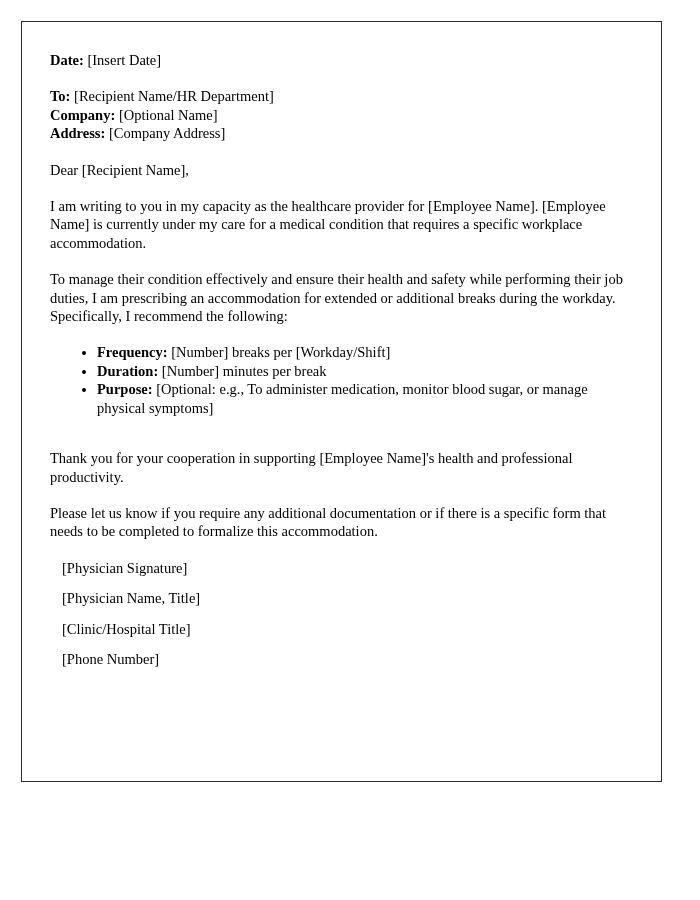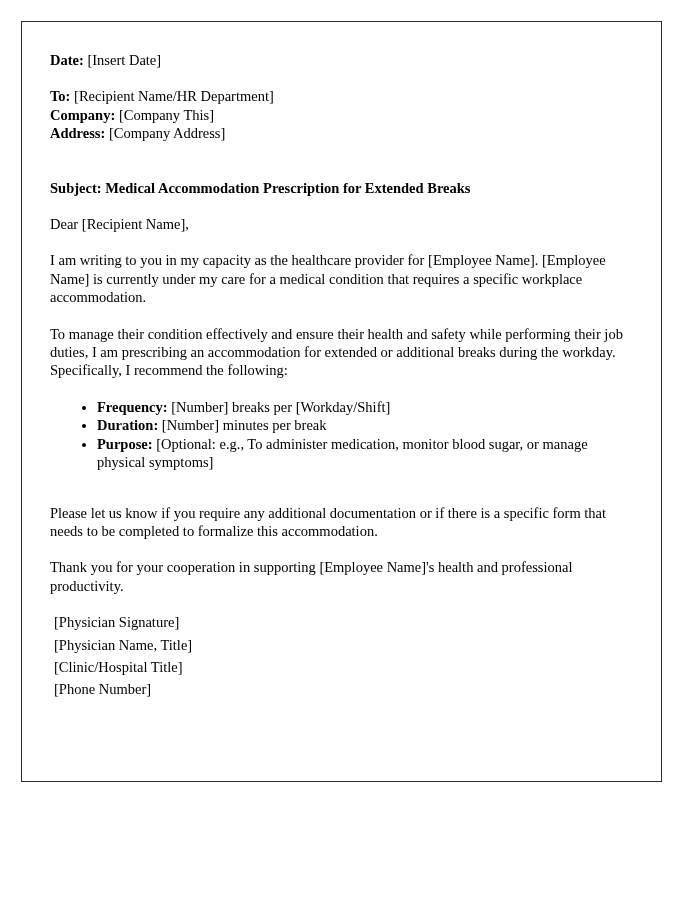--- a/index.html
+++ b/index.html
@@ -32,67 +32,64 @@
     font-size: 14.5px;
     line-height: 18.4px;
   }
   .letter p {
     margin: 0 0 18px 0;
   }
   .letter .tight p {
     margin: 0;
   }
   .letter .tight {
-    margin: 0 0 36px 0;
+    margin: 0 0 18px 0;
   }
   .letter strong, .letter b {
     font-weight: bold;
   }
   ul.rx-list {
     margin: 0 0 32px 0;
     padding: 0 0 0 47px;
   }
   ul.rx-list li {
     list-style-type: disc;
     margin: 0;
     padding: 0;
   }
   .sig-block p {
-    margin: 4px;
+    margin: 12px;
   }
 </style>
 </head>
 <body>
 
 <div class="page">
   <div class="letter">
 
     <p>
       <strong>Date:</strong>
       <span>[Insert Date]</span>
     </p>
 
     <div class="tight">
       <p>
         <strong>To:</strong>
         <span>[Recipient Name/HR Department]</span>
       </p>
       <p>
         <strong>Company:</strong>
-        <span>[Company This]</span>
+        <span>[Optional Name]</span>
       </p>
       <p>
         <strong>Address:</strong>
         <span>[Company Address]</span>
       </p>
     </div>
 
-    <p>
-      <strong>Subject: Medical Accommodation Prescription for Extended Breaks</strong>
-    </p>
 
     <p>Dear [Recipient Name],</p>
 
     <p>I am writing to you in my capacity as the healthcare provider for [Employee Name]. [Employee Name] is currently under my care for a medical condition that requires a specific workplace accommodation.</p>
 
     <p>To manage their condition effectively and ensure their health and safety while performing their job duties, I am prescribing an accommodation for extended or additional breaks during the workday. Specifically, I recommend the following:</p>
 
     <ul class="rx-list">
       <li>
         <strong>Frequency:</strong>
@@ -102,23 +99,23 @@
         <strong>Duration:</strong>
         <span>[Number] minutes per break</span>
       </li>
       <li>
         <strong>Purpose:</strong>
         <span>[Optional: e.g., To administer medication, monitor blood sugar, or manage physical symptoms]</span>
       </li>
     </ul>
 
 
+    <p>Thank you for your cooperation in supporting [Employee Name]'s health and professional productivity.</p>
+
     <p>Please let us know if you require any additional documentation or if there is a specific form that needs to be completed to formalize this accommodation.</p>
-
-    <p>Thank you for your cooperation in supporting [Employee Name]'s health and professional productivity.</p>
 
 
     <div class="sig-block">
       <p>[Physician Signature]</p>
       <p>[Physician Name, Title]</p>
       <p>[Clinic/Hospital Title]</p>
       <p>[Phone Number]</p>
     </div>
 
   </div>

